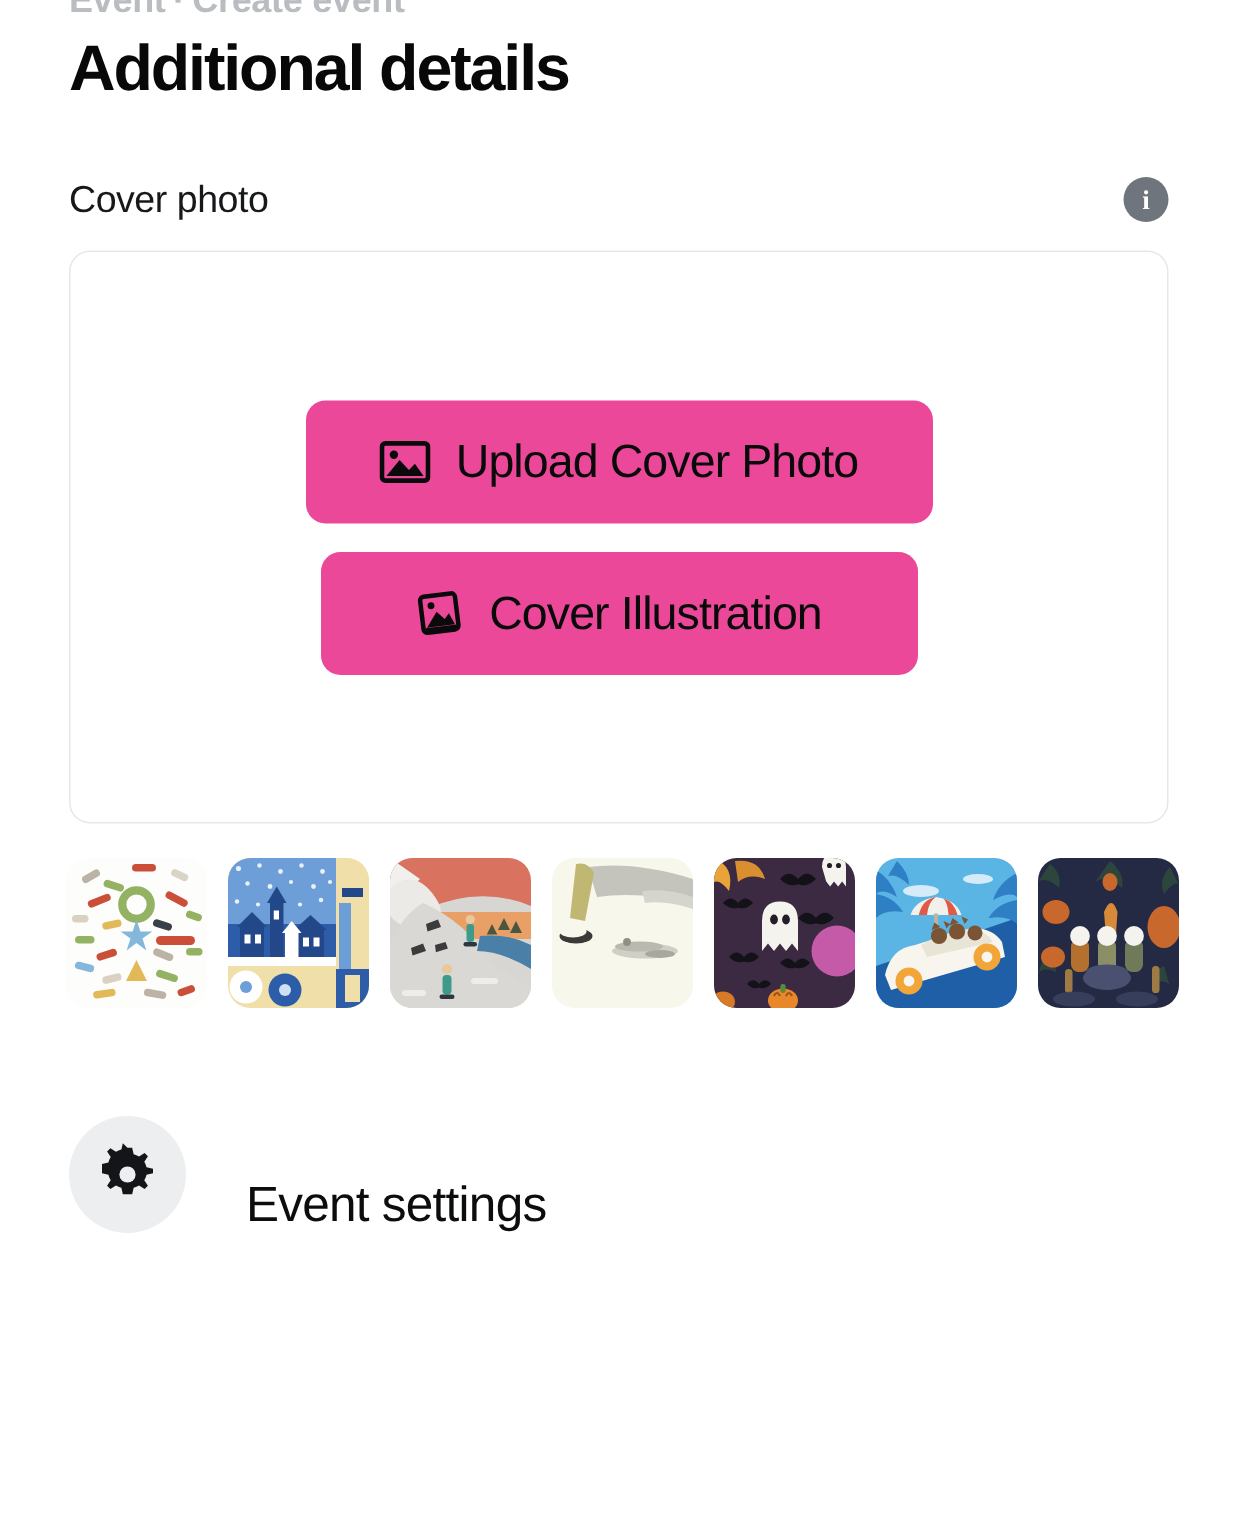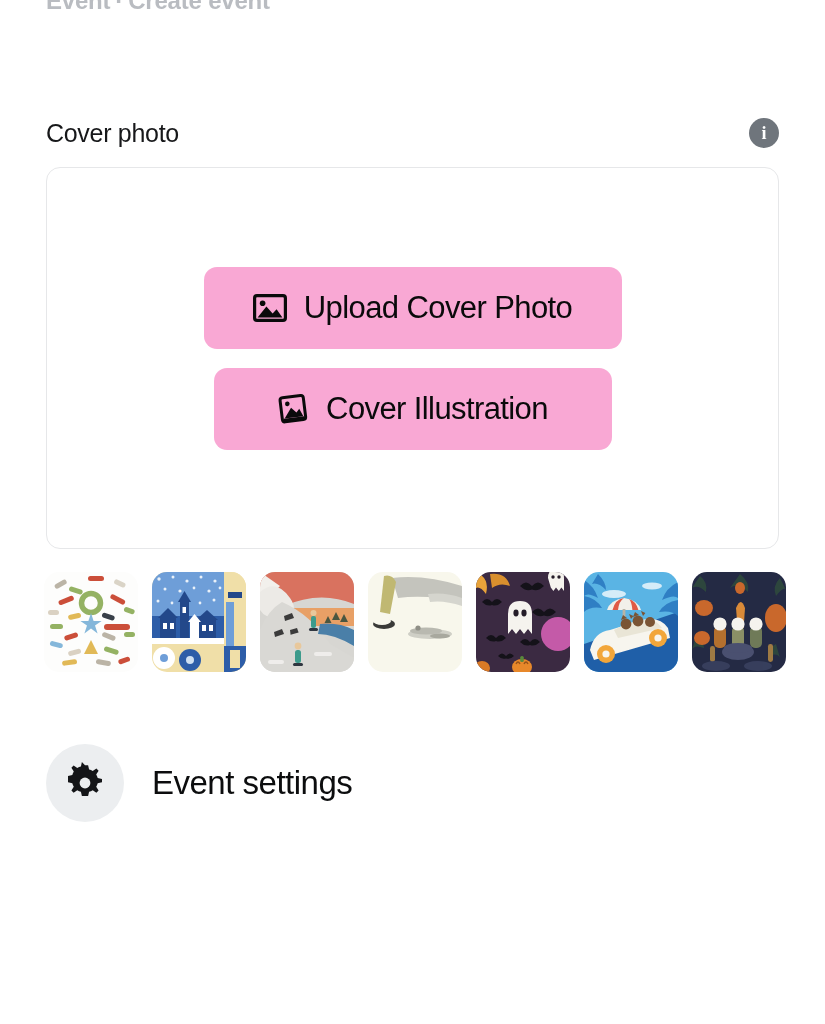--- a/index.html
+++ b/index.html
@@ -96,21 +96,21 @@
     align-items: center;
     justify-content: center;
     gap: 19px;
   }
 
   .dz-btn {
     display: flex;
     align-items: center;
     justify-content: center;
     gap: 17px;
-    background: #f9a8d4;
+    background: #ec4899;
     border: none;
     border-radius: 13px;
     height: 82px;
     padding: 0 30px;
     cursor: pointer;
     font-family: "Liberation Sans", sans-serif;
     color: #0a0a0b;
     font-size: 31px;
     font-weight: 400;
     letter-spacing: -0.6px;
@@ -142,22 +142,22 @@
     background: #ffffff;
   }
   .thumb svg { display: block; width: 100%; height: 100%; }
 
   
   .settings-row {
     position: absolute;
     top: 744px;
     left: 46px;
     display: flex;
-    align-items: center;
-    gap: 28px;
+    align-items: flex-end;
+    gap: 40px;
     cursor: pointer;
   }
   .settings-circle {
     width: 78px;
     height: 78px;
     border-radius: 50%;
     background: #eceef0;
     display: flex;
     align-items: center;
     justify-content: center;
@@ -172,20 +172,21 @@
 </style>
 </head>
 <body>
 
 <div class="screen">
 
   <div class="breadcrumb">
     <span>Event</span><span class="sep">·</span><span>Create event</span>
   </div>
 
+  <h1 class="page-title">Additional details</h1>
 
   <div class="section-row">
     <span class="section-label">Cover photo</span>
     <span class="info-icon">
       <span>i</span>
     </span>
   </div>
 
   <div class="dropzone">
 

